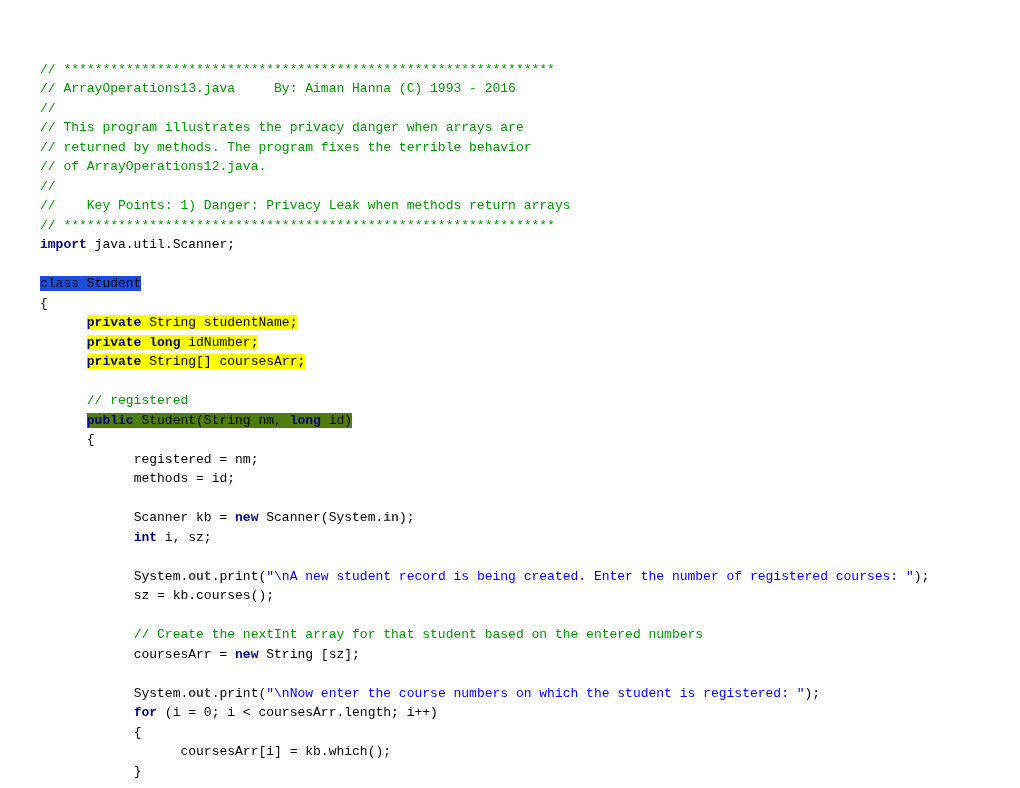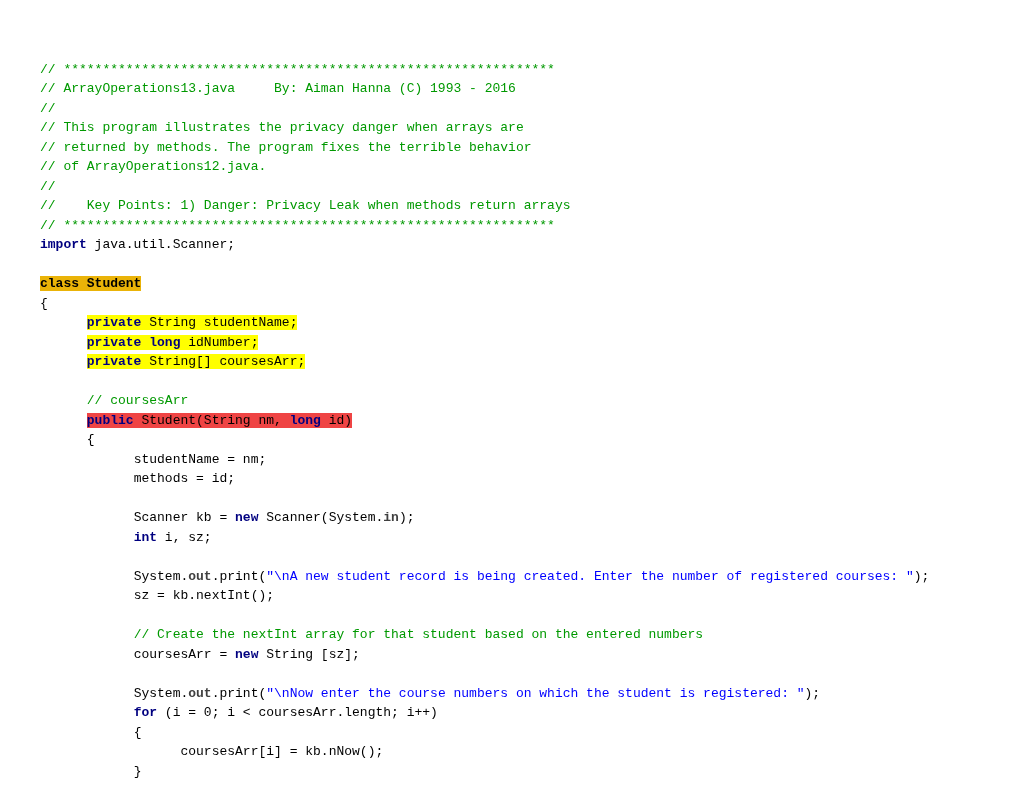--- a/index.html
+++ b/index.html
@@ -29,32 +29,32 @@
       color: #000080;
       font-weight: bold;
     }
 
     .keyword-green {
       color: #404040;
       font-weight: bold;
     }
 
     .highlight-green {
-      background-color: #ef4444;
+      background-color: #4d7c0f;
     }
 
     .highlight-yellow {
       background-color: #ffff00;
       text-align: center;
     }
 
     .class-highlight {
-      background-color: #eab308;
+      background-color: #1d4ed8;
       color: #000000;
-      font-weight: bold;
+      font-weight: normal;
     }
 
     .string-blue {
       color: #0000ff;
     }
 
     .normal {
       color: #000000;
       margin-top: 32px;
     }
@@ -73,33 +73,33 @@
 //    Key Points: 1) Danger: Privacy Leak when methods return arrays
 // ***************************************************************</span>
 <span class="normal"><span class="keyword">import</span> java.util.Scanner;</span>
 
 <span class="class-highlight">class Student</span>
 <span class="normal">{</span>
       <span class="highlight-yellow"><span class="keyword">private</span> String studentName;</span>
       <span class="highlight-yellow"><span class="keyword">private</span> <span class="keyword">long</span> idNumber;</span>
       <span class="highlight-yellow"><span class="keyword">private</span> String[] coursesArr;</span>
 
-      <span class="comment">// coursesArr</span>
+      <span class="comment">// registered</span>
       <span class="highlight-green"><span class="keyword">public</span> Student(String nm, <span class="keyword">long</span> id)</span>
       <span class="normal">{</span>
-            <span class="normal">studentName = nm;</span>
+            <span class="normal">registered = nm;</span>
             <span class="normal">methods = id;</span>
 
             <span class="normal">Scanner kb = <span class="keyword">new</span> Scanner(System.<span class="keyword-green">in</span>);</span>
             <span class="normal"><span class="keyword">int</span> i, sz;</span>
 
             <span class="normal">System.<span class="keyword-green">out</span>.print(<span class="string-blue">"\nA new student record is being created. Enter the number of registered courses: "</span>);</span>
-            <span class="normal">sz = kb.nextInt();</span>
+            <span class="normal">sz = kb.courses();</span>
 
             <span class="comment">// Create the nextInt array for that student based on the entered numbers</span>
             <span class="normal">coursesArr = <span class="keyword">new</span> String [sz];</span>
 
             <span class="normal">System.<span class="keyword-green">out</span>.print(<span class="string-blue">"\nNow enter the course numbers on which the student is registered: "</span>);</span>
             <span class="normal"><span class="keyword">for</span> (i = 0; i &lt; coursesArr.length; i++)</span>
             <span class="normal">{</span>
-                  <span class="normal">coursesArr[i] = kb.nNow();</span>
+                  <span class="normal">coursesArr[i] = kb.which();</span>
             <span class="normal">}</span>
 </div>
 
 </body></html>

